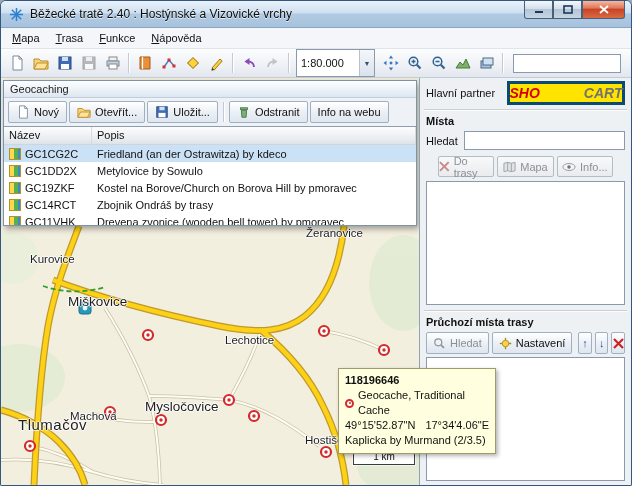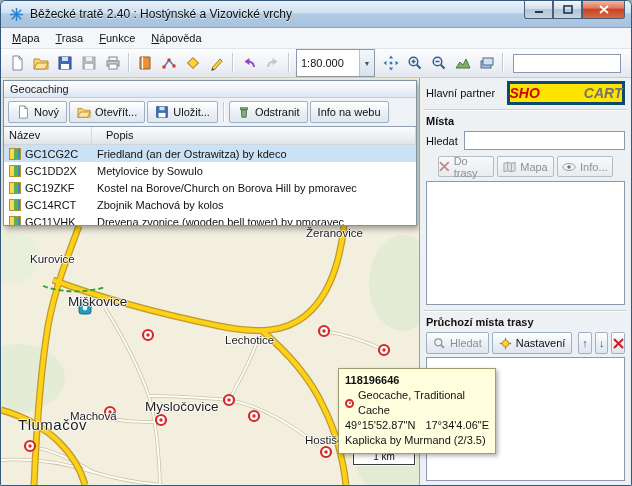--- a/index.html
+++ b/index.html
@@ -61,21 +61,21 @@
                background:#eef2f6; border:1px solid #7f93a8; box-shadow:2px 3px 6px rgba(0,0,0,.35);
                display:flex; flex-direction:column; }
   .geo-title { height:17px; flex:none; padding:2px 6px; color:#222;
                background:linear-gradient(#fdfeff,#dde7f1); border-bottom:1px solid #c2cedb; }
   .geo-toolbar { height:28px; flex:none; display:flex; align-items:center; gap:2px; padding:2px 4px; }
   .geo-btn { height:22px; display:flex; align-items:center; gap:4px; padding:0 7px;
              border:1px solid #9fb0c2; border-radius:2px;
              background:linear-gradient(#ffffff,#eaeff5 55%,#dfe6ee); }
   .geo-list { flex:1; min-height:0; background:#fff; border-top:1px solid #8d9dae; overflow:hidden; }
   .geo-header { display:flex; height:18px; background:linear-gradient(#fcfdfe,#e9ecf0 70%,#dfe3e8);
-                border-bottom:1px solid #cfd5db;gap:9px; }
+                border-bottom:1px solid #cfd5db; }
   .geo-header .col { padding:2px 5px; border-right:1px solid #d4dae0; }
   .col-name { width:88px; flex:none; }
   .col-desc { flex:1; min-width:0; }
   .geo-row { display:flex; height:17px; align-items:center; }
   .geo-row.selected { background:#cbe2f6; }
   .geo-row .col { padding:0 5px; display:flex; align-items:center; gap:4px; white-space:nowrap; overflow:hidden; }
   .cache-icon { width:12px; height:12px; flex:none; border:1px solid #b3922c;
                 background:linear-gradient(90deg,#ffd84d 0 4px,#57b14e 4px 8px,#3f87c9 8px); }
 
   
@@ -460,21 +460,21 @@
             <span class="col col-desc">
                 <span>Kostel na Borove/Church on Borova Hill by pmoravec</span>
               </span>
           </div>
           <div class="geo-row">
             <span class="col col-name">
                 <span class="cache-icon"></span>
                 <span>GC14RCT</span>
               </span>
             <span class="col col-desc">
-                <span>Zbojnik Machová by kolos</span>
+                <span>Zbojnik Ondráš by trasy</span>
               </span>
           </div>
           <div class="geo-row">
             <span class="col col-name">
                 <span class="cache-icon"></span>
                 <span>GC11VHK</span>
               </span>
             <span class="col col-desc">
                 <span>Drevena zvonice (wooden bell tower) by pmoravec</span>
               </span>

